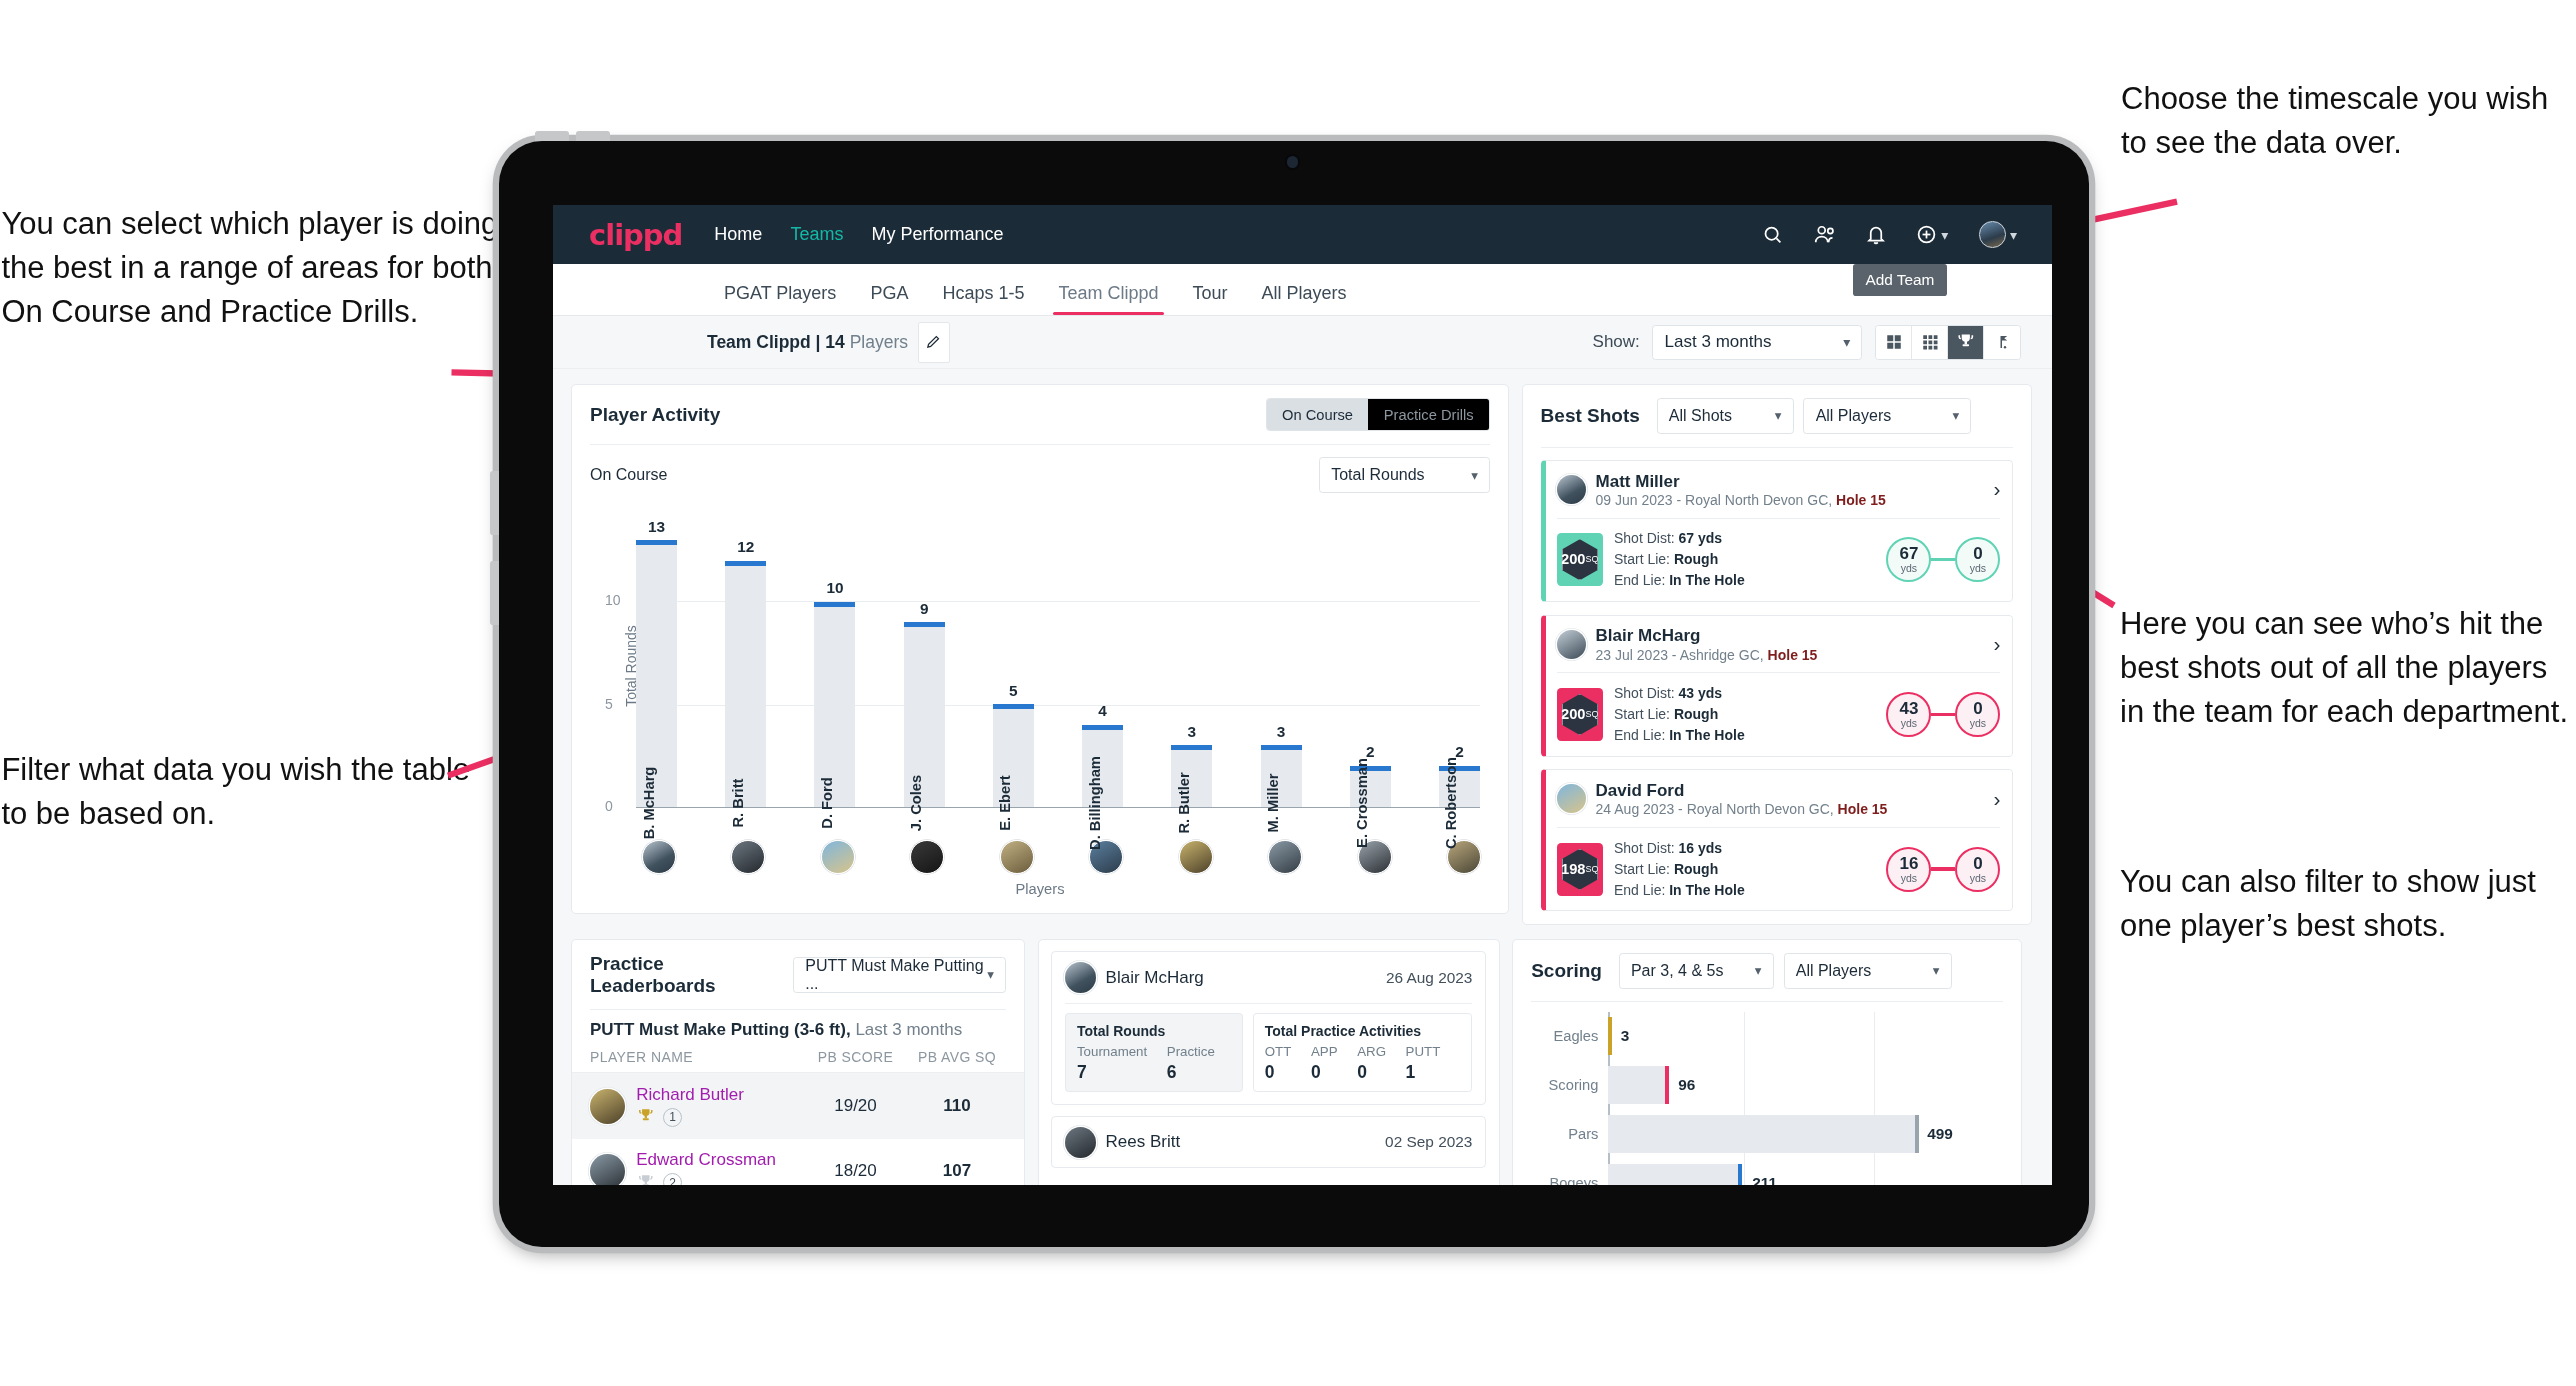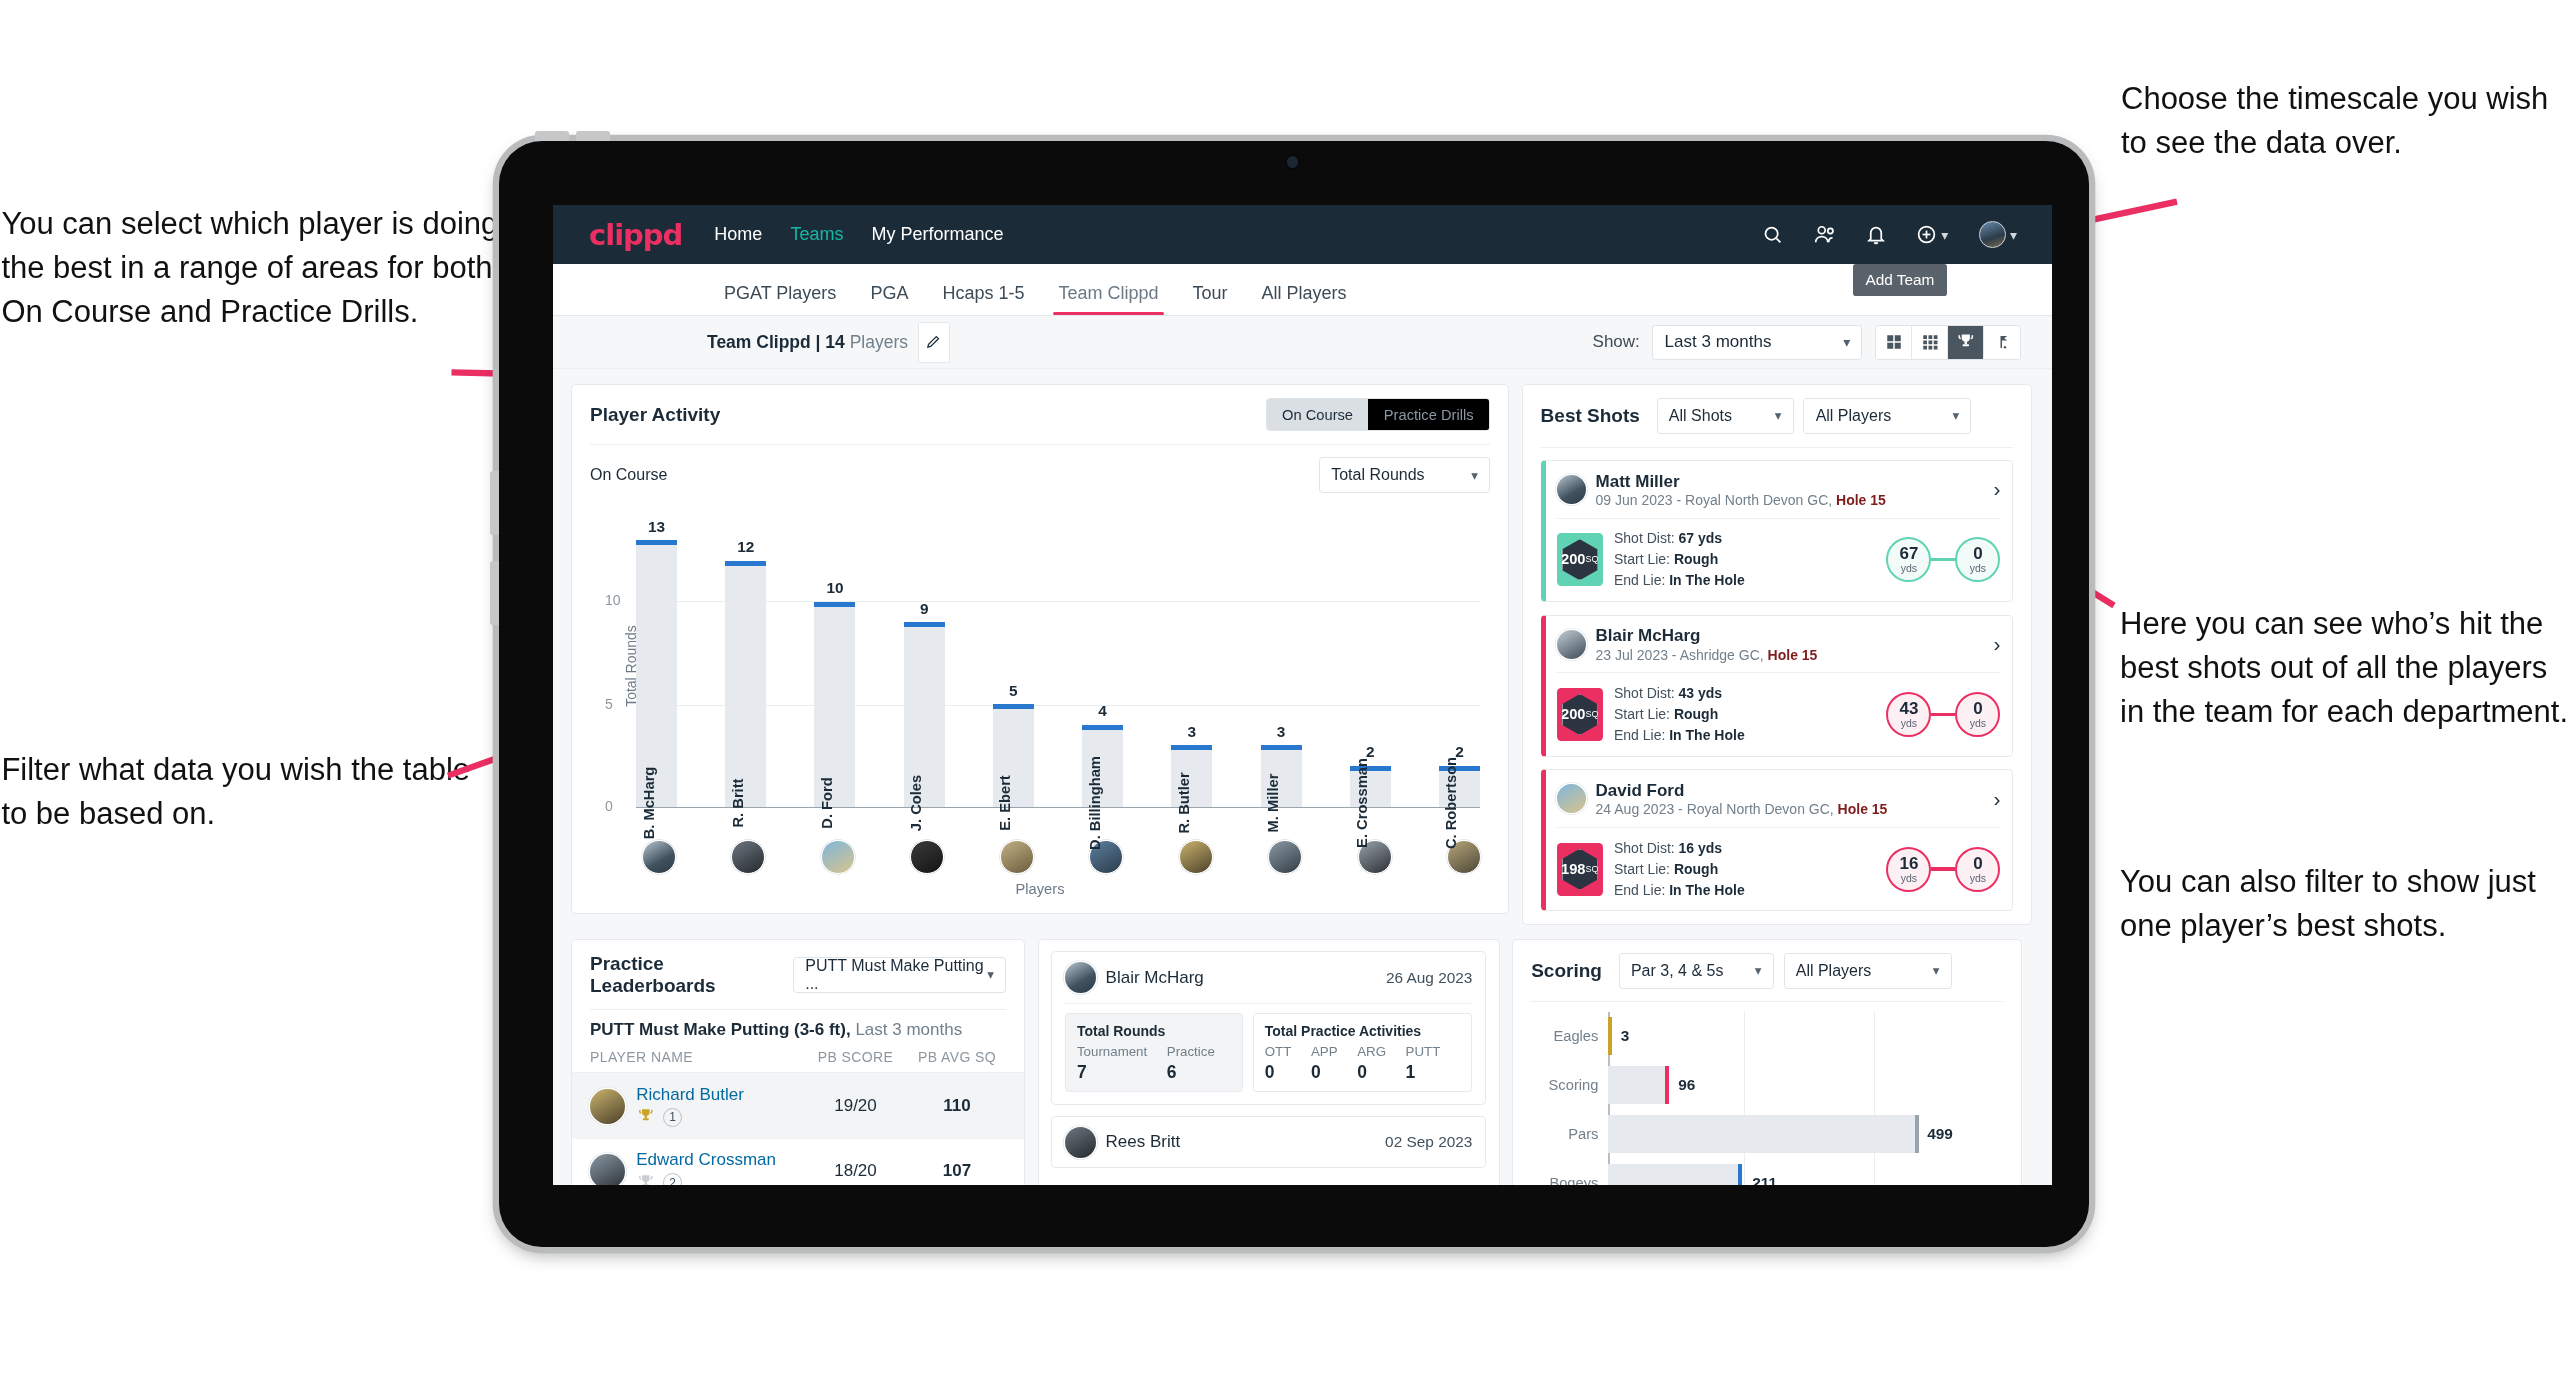--- a/index.html
+++ b/index.html
@@ -185,21 +185,21 @@
   .lb-sub { font-size:17px; color:#72808c; padding:9.8px 18px 0 18px; }
   .lb-sub b { color:#1c2b38; }
   .lb-tablehead { display:flex; padding:9.8px 18px 7px 18px; font-size:14px;
                   color:#8d97a0; letter-spacing:0.4px; border-bottom:0.7px solid #eceff2; }
   .lb-row { display:flex; align-items:center; padding:11.2px 18px; }
   .lb-row.hl { background:#f2f4f6; }
   .c-name { flex:1; display:flex; align-items:center; gap:11.2px; }
   .c-score { width:105px; text-align:center; }
   .c-sq { width:98px; text-align:center; }
   .lb-av { width:35px; height:35px; border-radius:50%; box-shadow:0 0 0 1.4px #fff,0 0 0 2.1px #dfe4e8;}
-  .pname { font-size:17px; color:#0369a1; }
+  .pname { font-size:17px; color:#a21caf; }
   .medal { display:flex; align-items:center; gap:7px; margin-top:2.8px; }
   .rankpill { width:19.6px; height:19.6px; border-radius:50%; border:0.7px solid #b9c1c9;
               font-size:12px; display:flex; align-items:center; justify-content:center; color:#42505c; }
   .num { font-size:17px; color:#1c2b38; }
   .num.b { font-weight:700; }
 
   .tabs2 { display:flex; margin:9.8px 12.6px 0 12.6px; border:0.7px solid #dfe4e8; border-radius:3.5px; overflow:hidden; }
   .t2 { flex:1; text-align:center; font-size:17px; padding:11.2px 0; background:#fff; color:#42505c; }
   .t2.on { background:#dadfe4; color:#1c2b38; }
   .act-card { border:0.7px solid #e6eaee; border-radius:4.2px; margin:11.2px 12.6px; }

